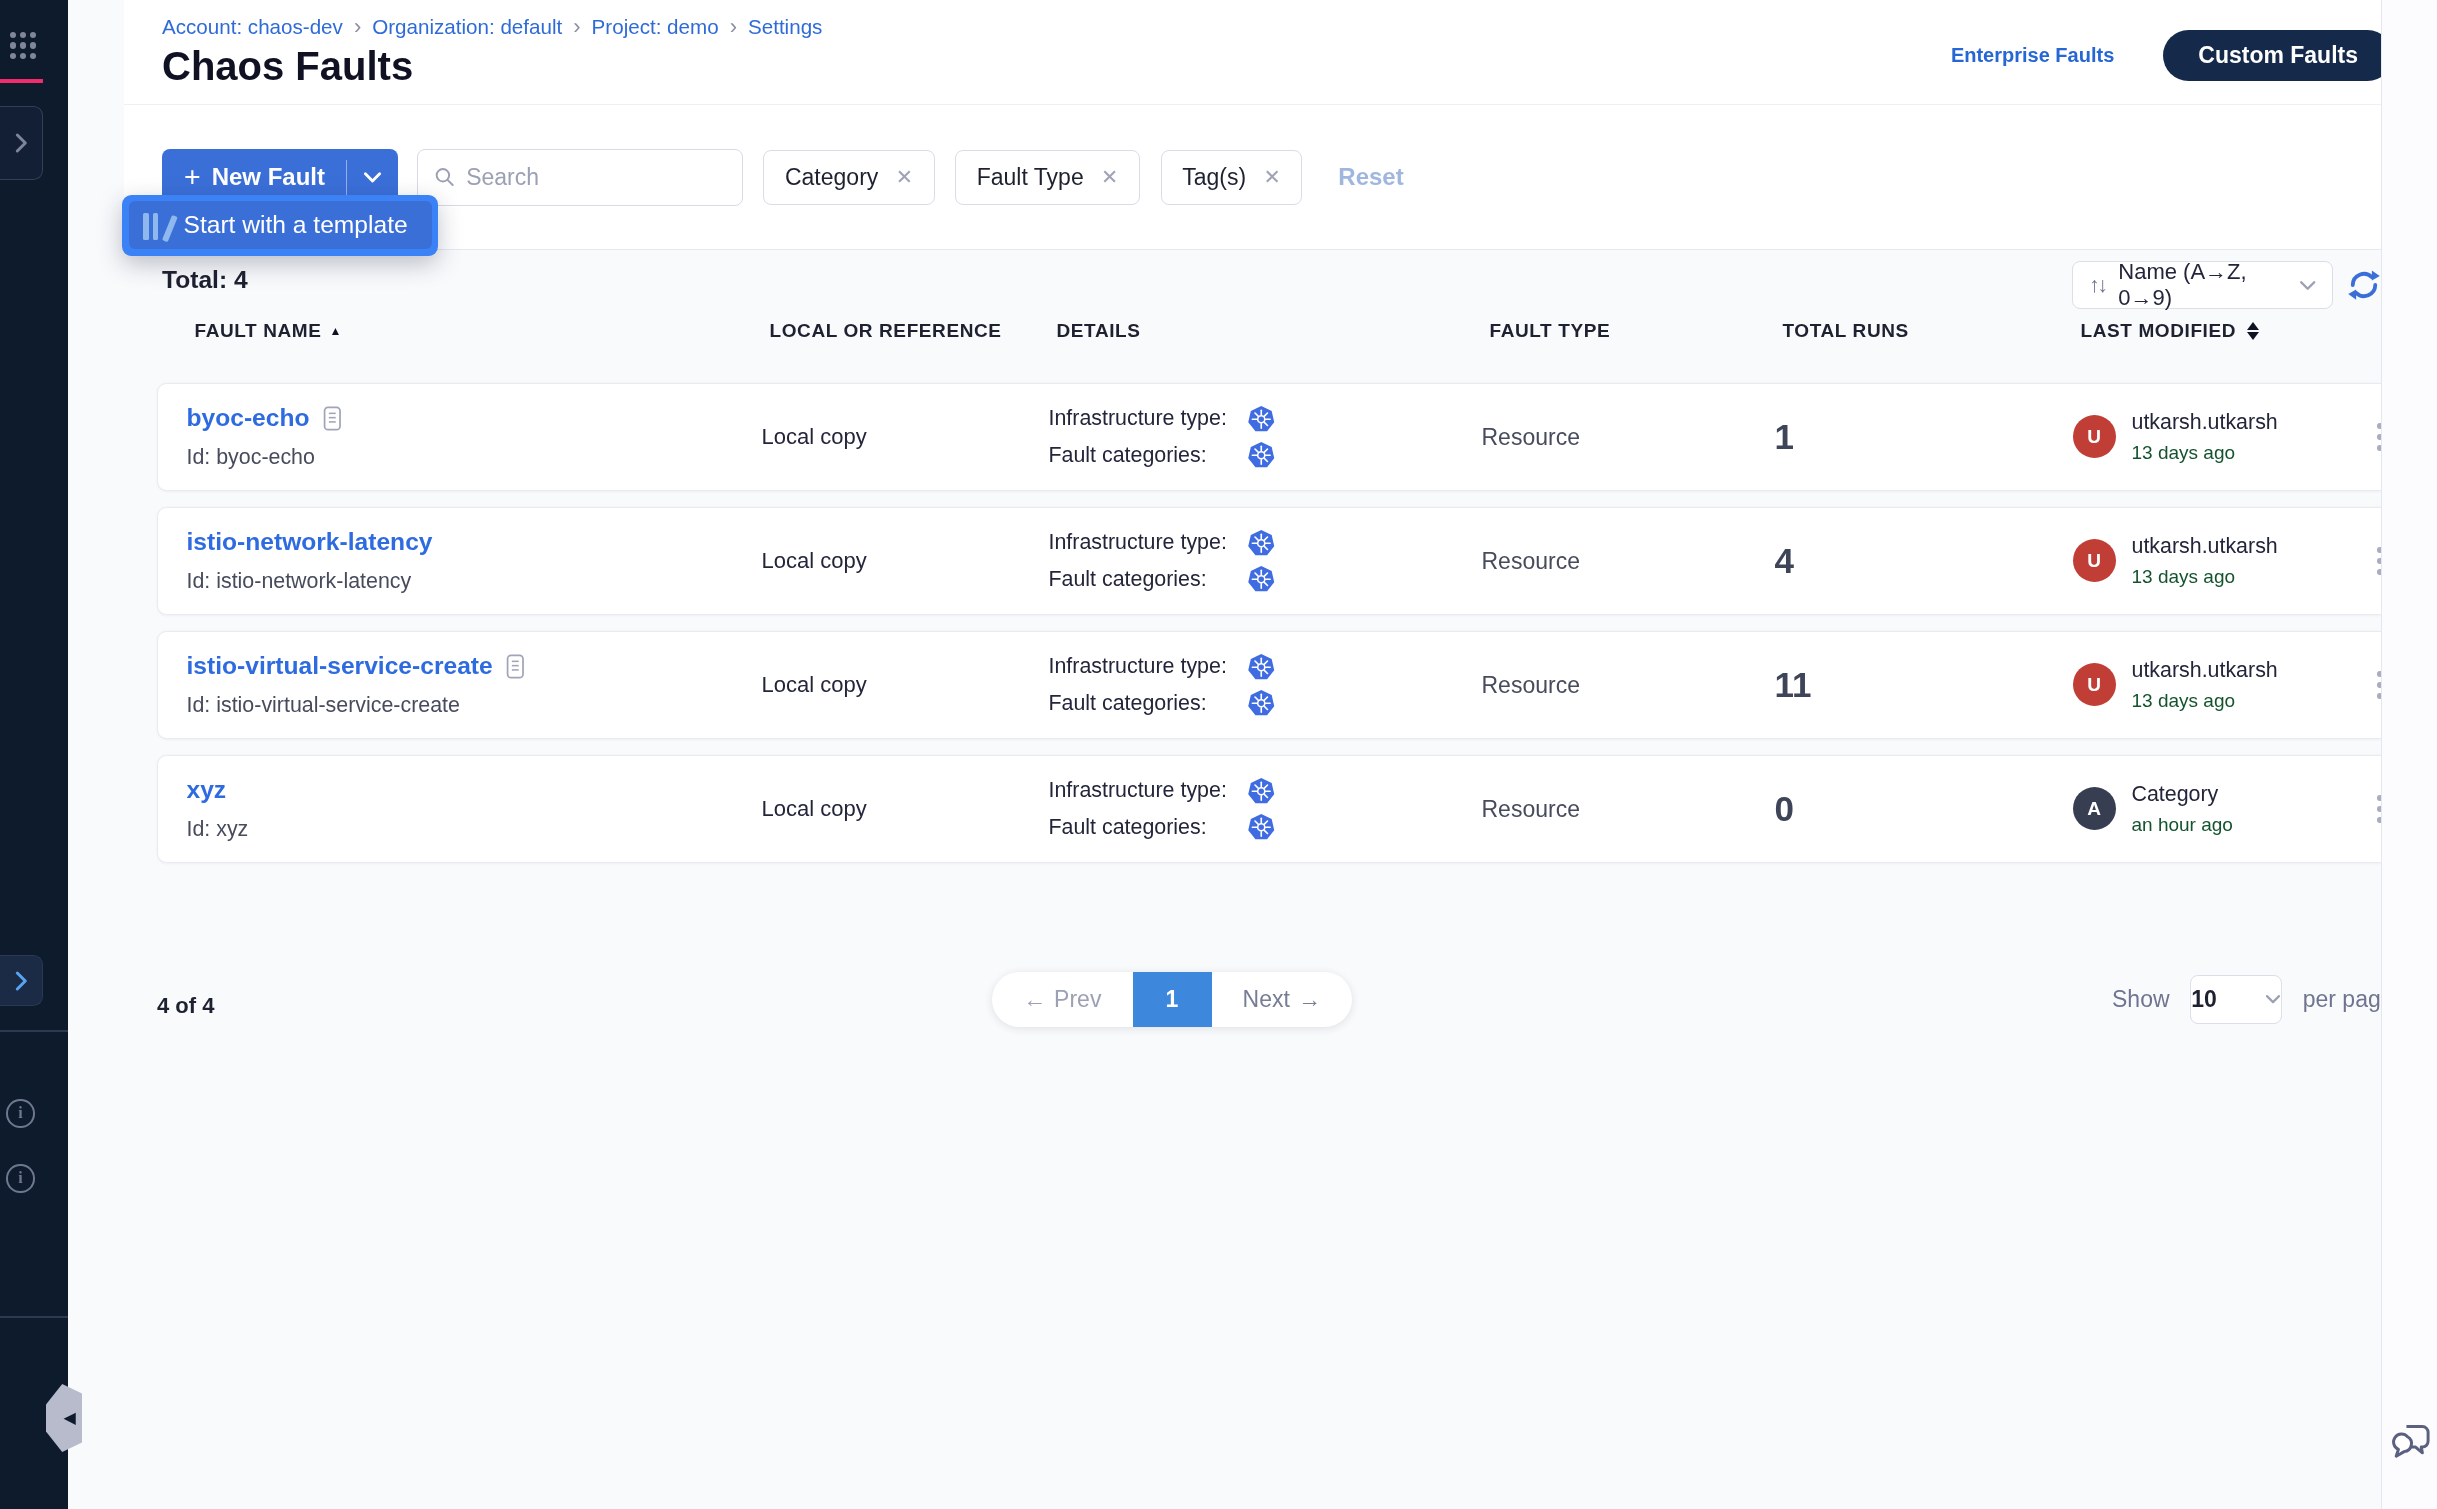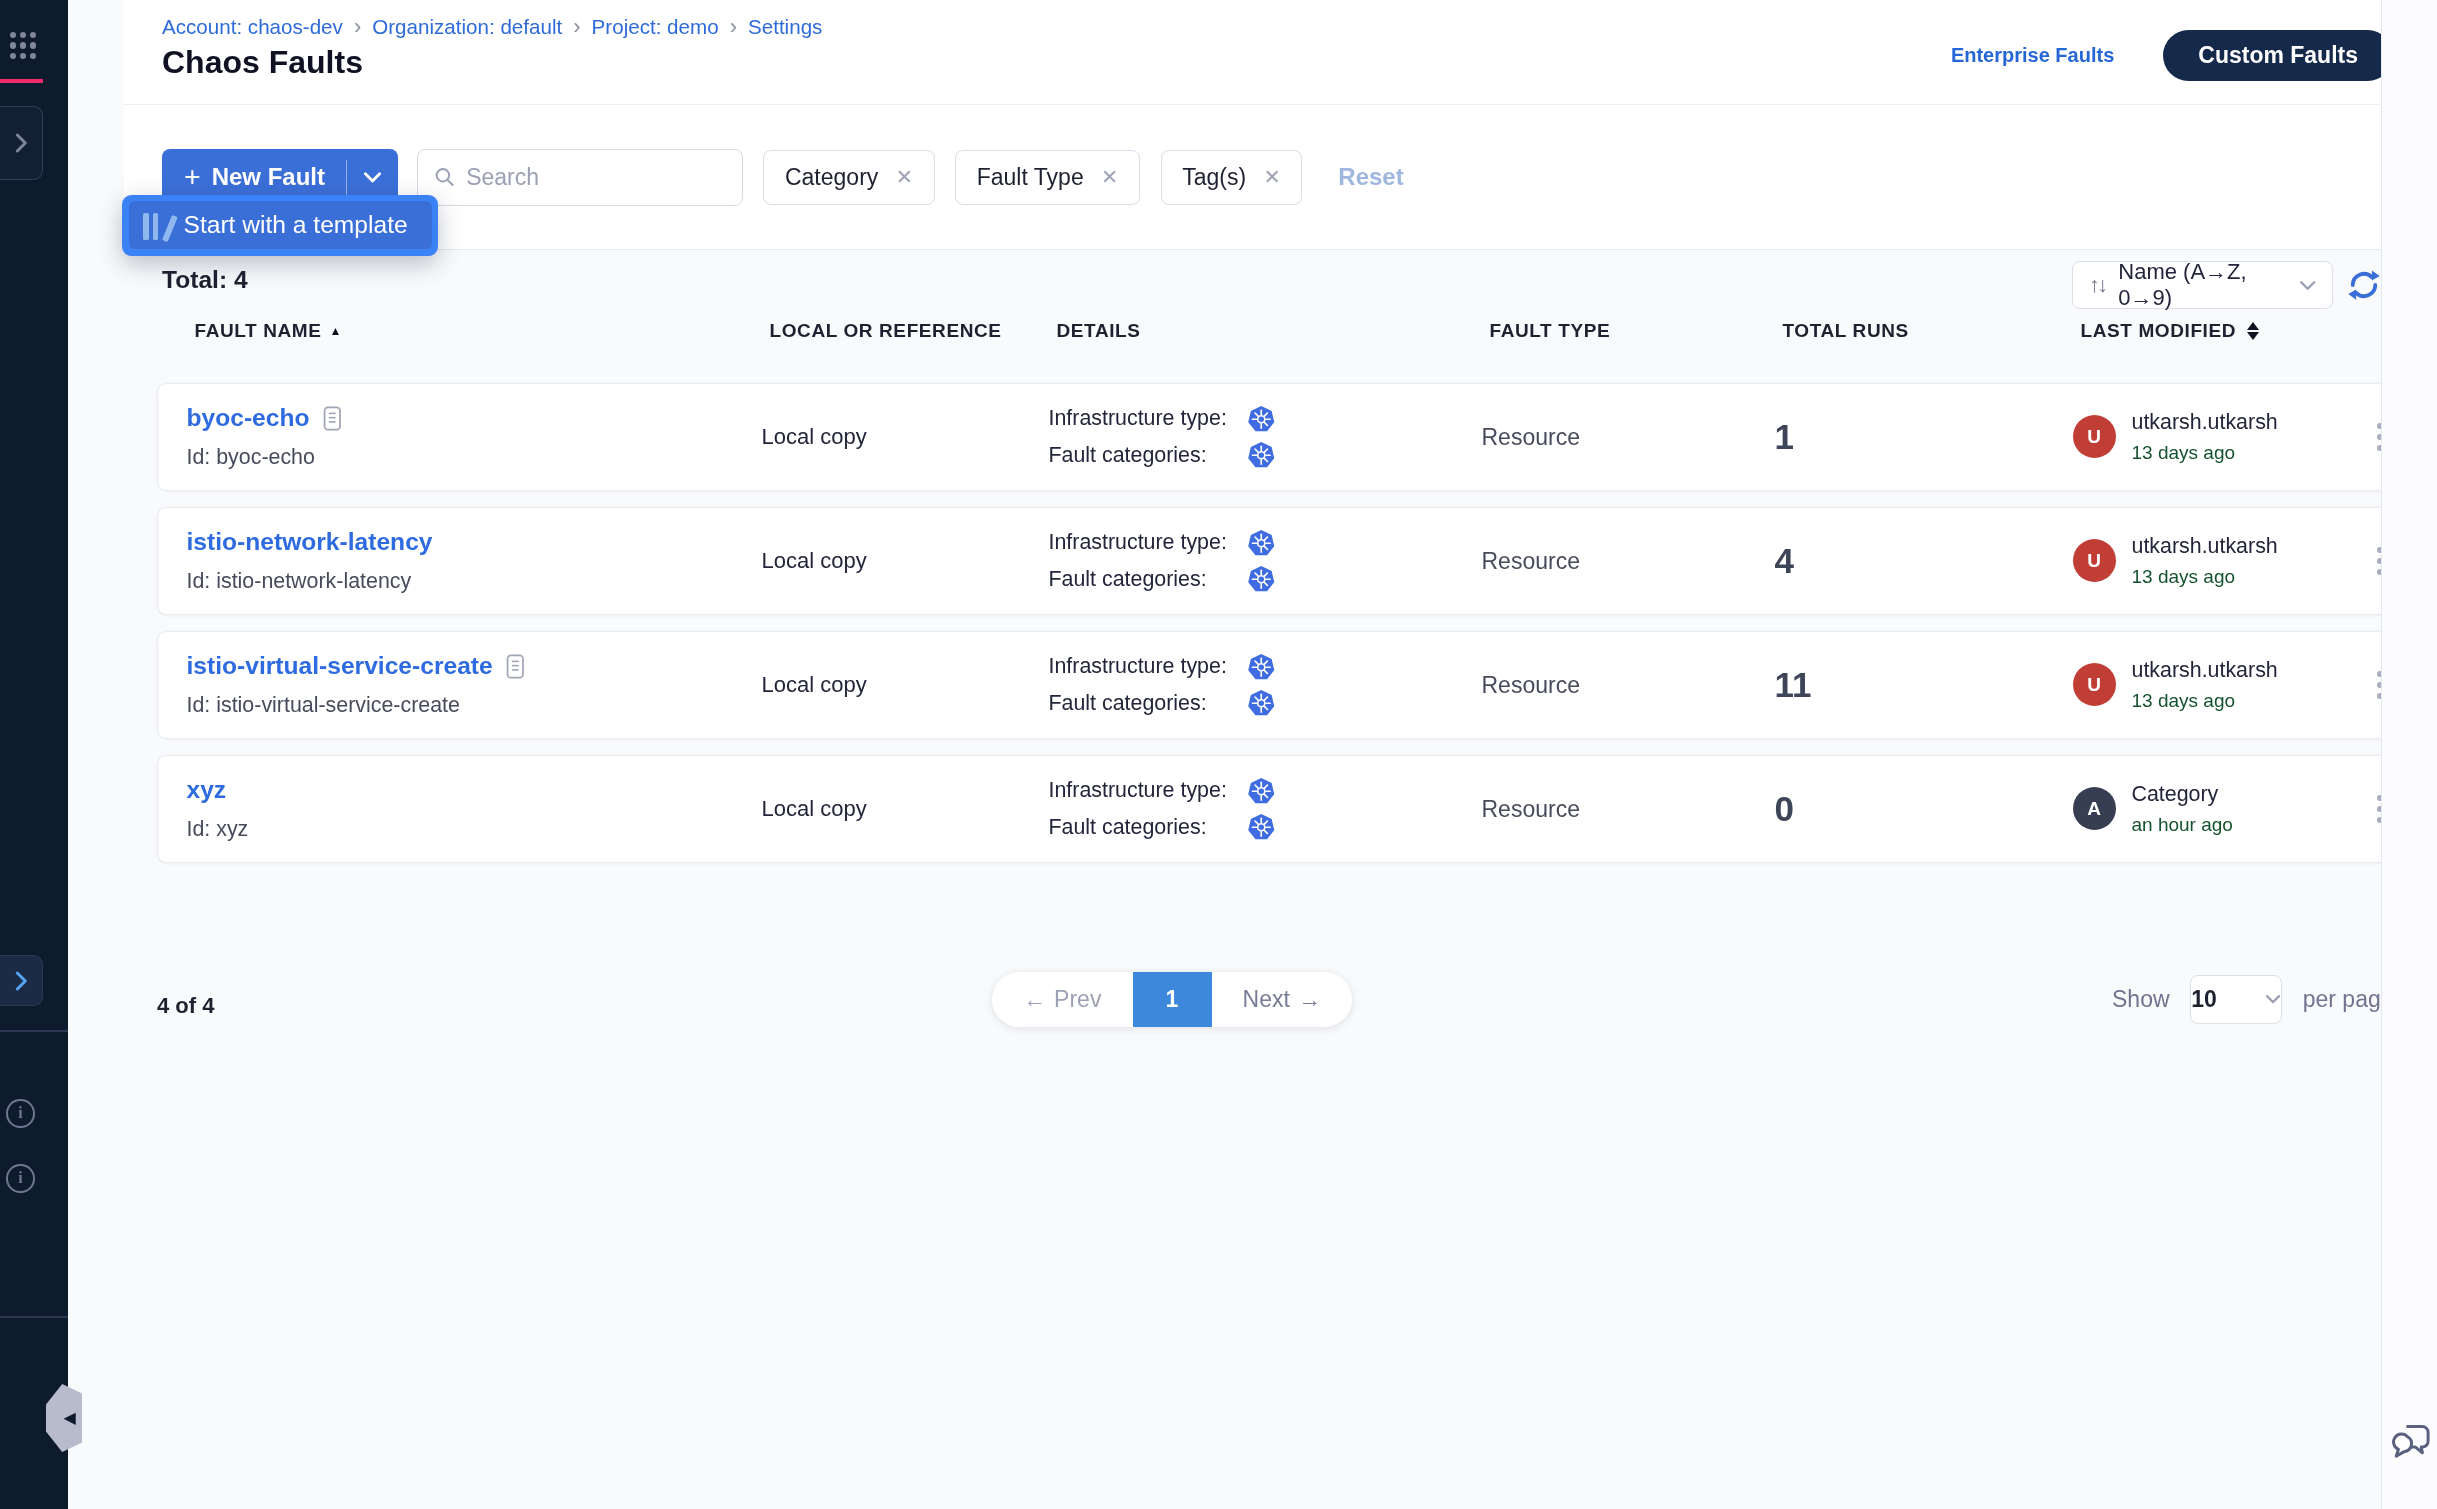--- a/index.html
+++ b/index.html
@@ -27,21 +27,21 @@
   .right-rail { position:absolute; left:2381px; top:0; width:57px; height:1510px; background:#FCFCFE; border-left:1.6px solid #E4E7EF; z-index:4; }
   .chat-icon { position:absolute; left:6.3px; top:1422px; }
 
   
   .main { position:absolute; left:85px; top:0; width:2313px; height:1250px;margin-left:39px; }
 
   .page-header { position:absolute; left:0; top:0; width:100%; height:105px; background:#FFFFFF; border-bottom:1.2px solid #EEF0F4; }
   .breadcrumb { position:absolute; left:38px; top:14.3px; font-size:20.6px; display:flex; align-items:center; gap:11px; }
   .breadcrumb .crumb { color:#2E6BD8; }
   .breadcrumb .sep { color:#8B90A0; font-size:22px; }
-  .page-title { position:absolute; left:38px; top:44px; font-size:32px; font-weight:700; color:#101223; }
+  .page-title { position:absolute; left:38px; top:44px; font-size:40px; font-weight:700; color:#101223; }
   .header-actions { position:absolute; right:44px; top:30px; display:flex; align-items:center; gap:49px; }
   .link-enterprise { color:#2667D6; font-size:20px; font-weight:600; }
   .btn-custom { background:#15294B; color:#FFFFFF; font-size:23px; font-weight:600; border:none; border-radius:27px; padding:0 35px; height:51px; display:flex; align-items:center; }
 
   .toolbar { position:absolute; left:0; top:105px; width:100%; height:145px; background:#FFFFFF; border-bottom:1.2px solid #E7E9F0; display:flex; align-items:center; padding-left:38px; }
   .btn-new-fault { display:flex; align-items:center; background:#3B6FD8; border-radius:8px; height:57px; color:#fff; cursor:pointer; }
   .btn-new-fault .main-part { display:flex; align-items:center; gap:11px; padding:0 20.6px 0 22px; font-size:24px; font-weight:600; }
   .btn-new-fault .plus { font-size:28.5px; font-weight:400; line-height:1; margin-top:-2.4px; }
   .btn-new-fault .split { width:1.2px; height:35px; background:rgba(255,255,255,.45); }
   .btn-new-fault .caret-part { padding:0 16px; display:flex; align-items:center; }

